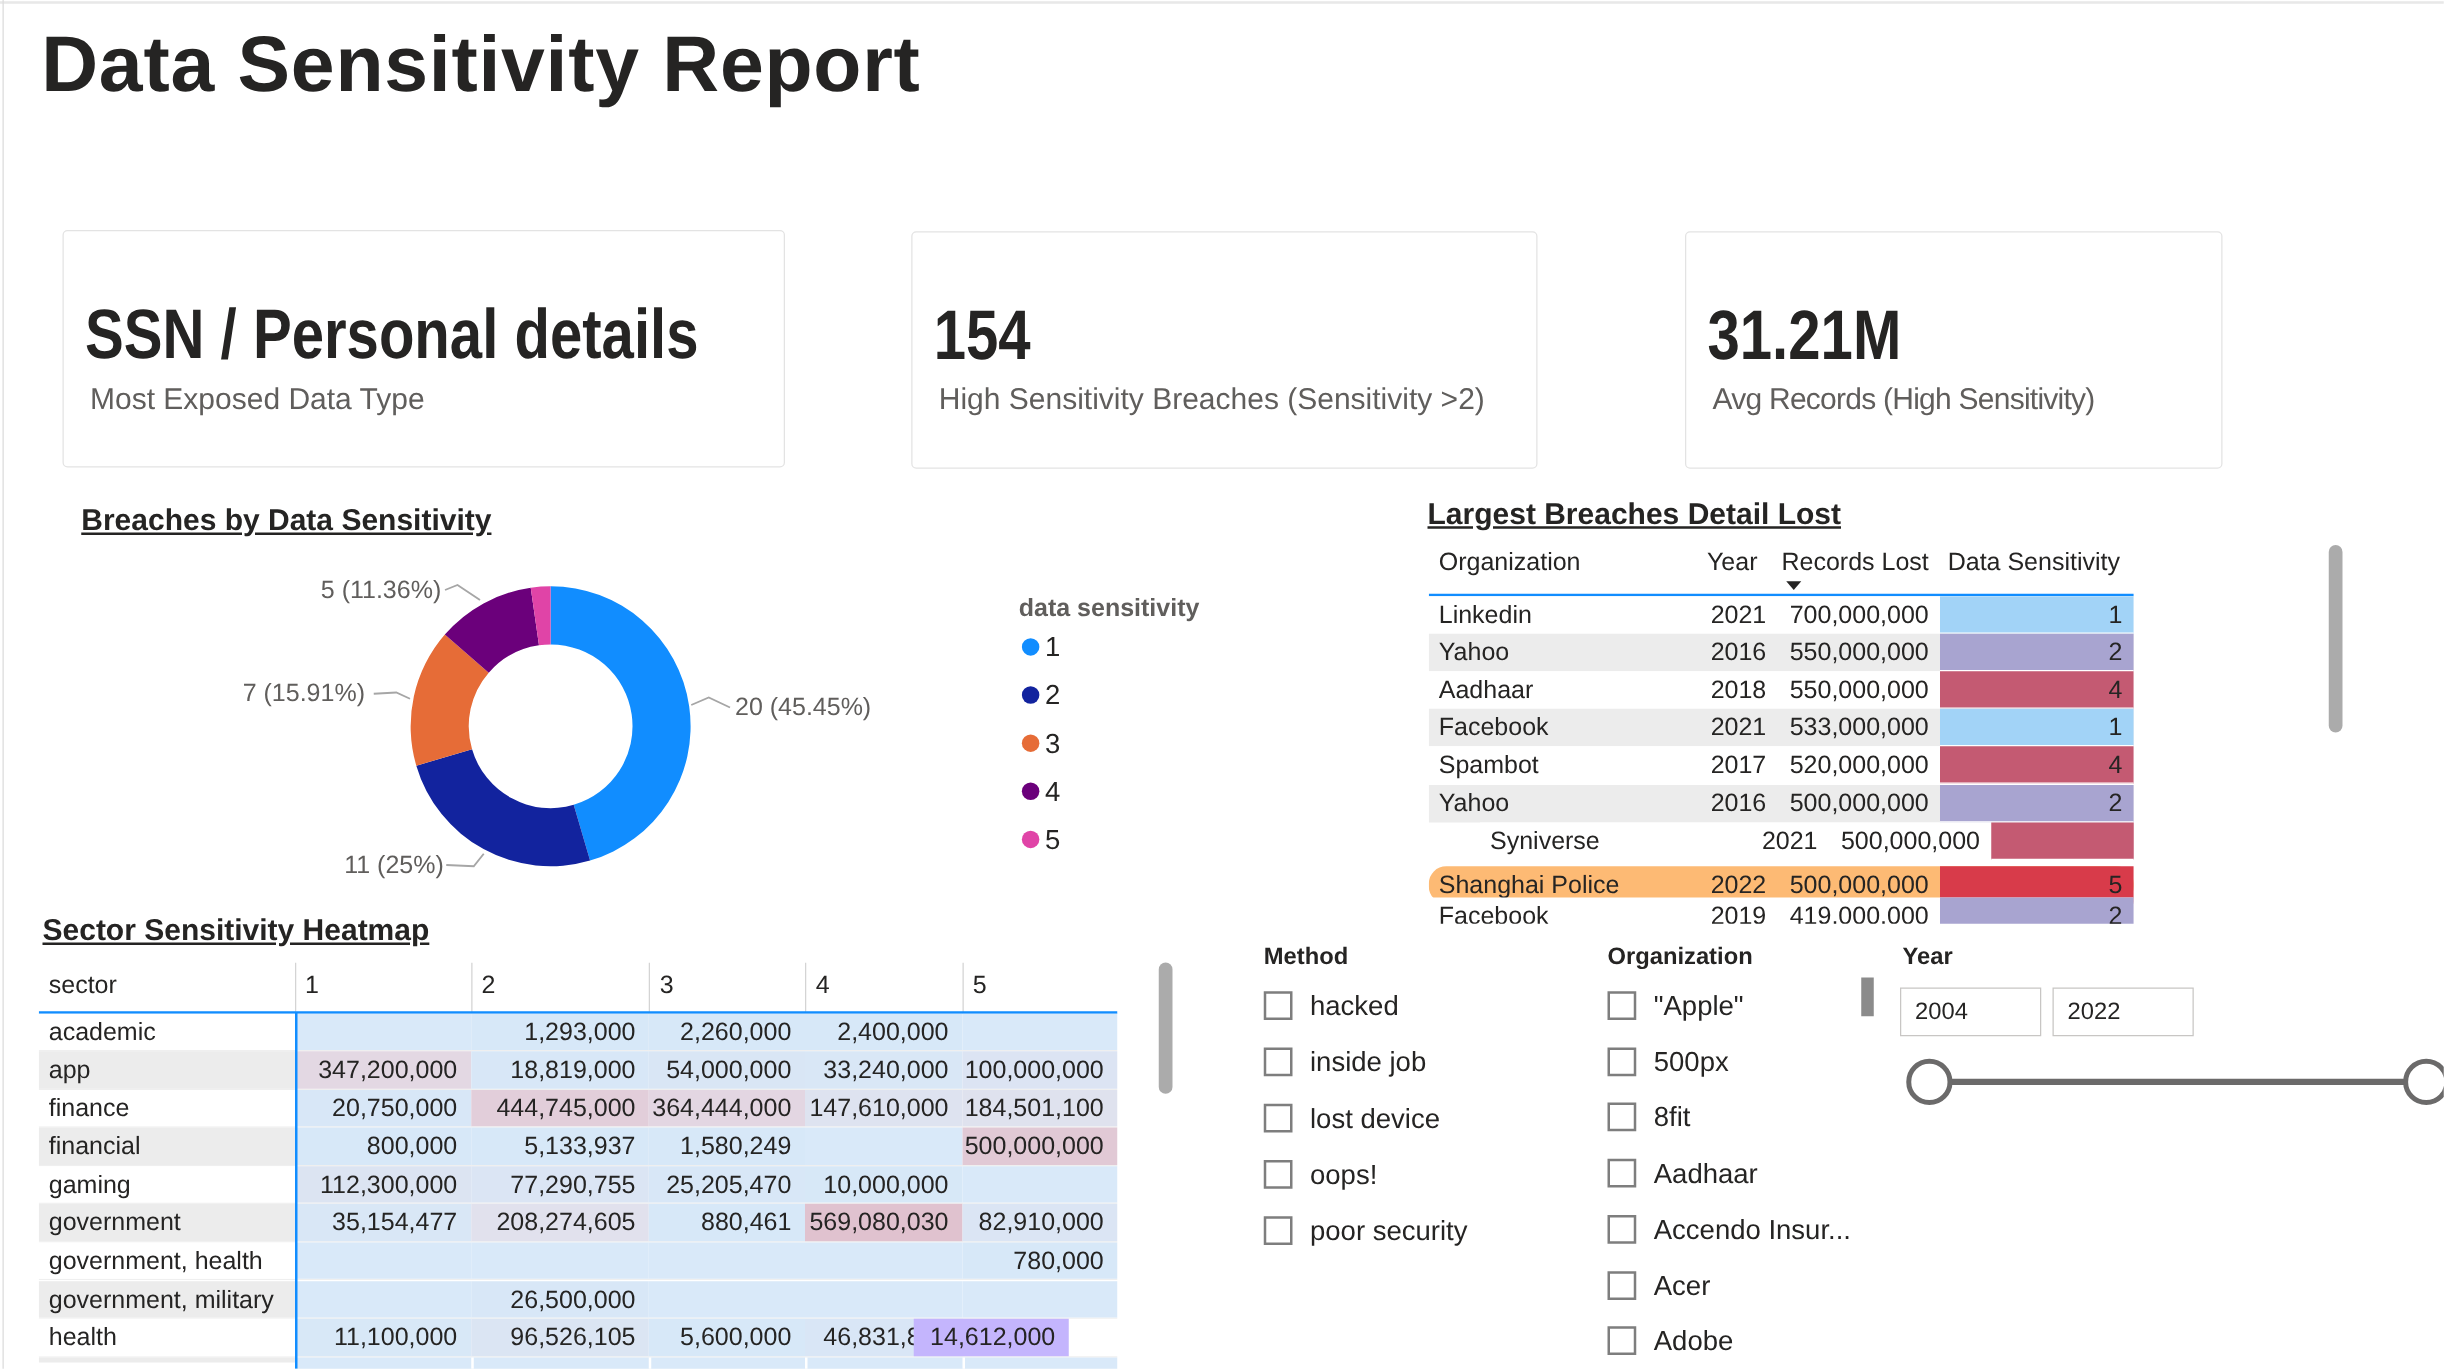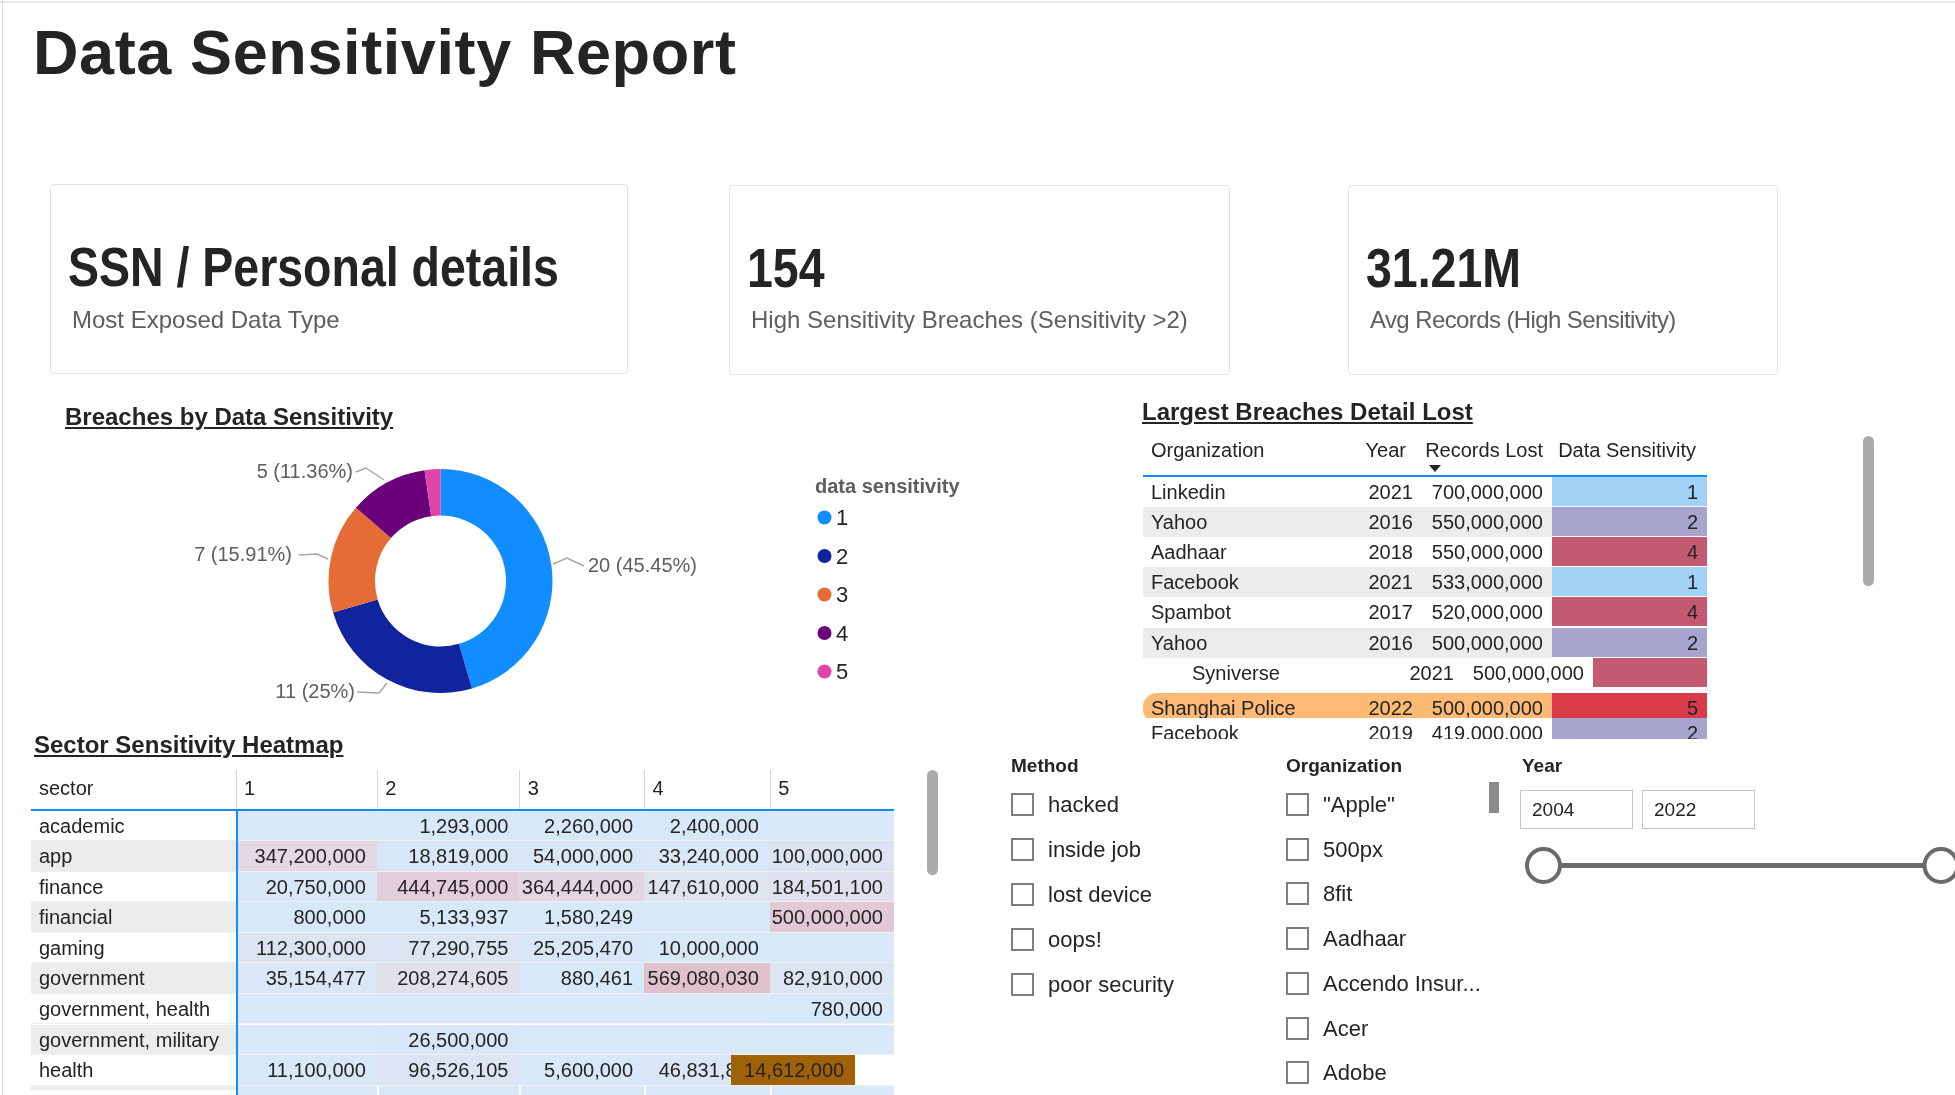--- a/index.html
+++ b/index.html
@@ -241,21 +241,21 @@
       <div class="hcell" style="left:488.4px; width:124.7px; background:#D9E9F9;"></div>
       <div class="hcell" style="left:613.1px; width:125.7px; background:#D9E9F9;"></div>
       <div class="hcell" style="left:738.8px; width:124.2px; background:#D9E9F9;"></div>
     </div>
 <div class="hrow" style="top:285.1px;">
       <div class="hlab" style="background:#fff;">health</div>
       <div class="hcell" style="left:204.6px; width:141.2px; background:#D8E8F7;">11,100,000</div>
       <div class="hcell" style="left:345.8px; width:142.6px; background:#DBE5F3;">96,526,105</div>
       <div class="hcell" style="left:488.4px; width:124.7px; background:#D7E8F8;">5,600,000</div>
       <div class="hcell" style="left:613.1px; width:125.7px; background:#D9E6F6;">46,831,824</div>
-      <div class="hcell" style="left:700px; width:124.2px; background:#a16207;">14,612,000</div>
+      <div class="hcell" style="left:700px; width:124.2px; background:#c4b5fd;">14,612,000</div>
     </div>
 <div style="position:absolute; left:0; top:315.6px; width:204.6px; height:4.7px; background:#ECECEC;"></div>
     <div style="position:absolute; left:204.6px; top:315.6px; width:658.4px; height:10px; background:#D9E9F9;"></div>
     <div style="position:absolute; left:345.8px; top:315.6px; width:2px; height:10px; background:#fff;"></div>
     <div style="position:absolute; left:488.4px; top:315.6px; width:2px; height:10px; background:#fff;"></div>
     <div style="position:absolute; left:613.1px; top:315.6px; width:2px; height:10px; background:#fff;"></div>
     <div style="position:absolute; left:738.8px; top:315.6px; width:2px; height:10px; background:#fff;"></div>
 <div style="position:absolute; left:204.6px; top:40px; width:2px; height:285px; background:#118DFF;"></div>
 </div>
 <div class="sbar" style="left:927px; top:770px; width:11px; height:105px;"></div>

